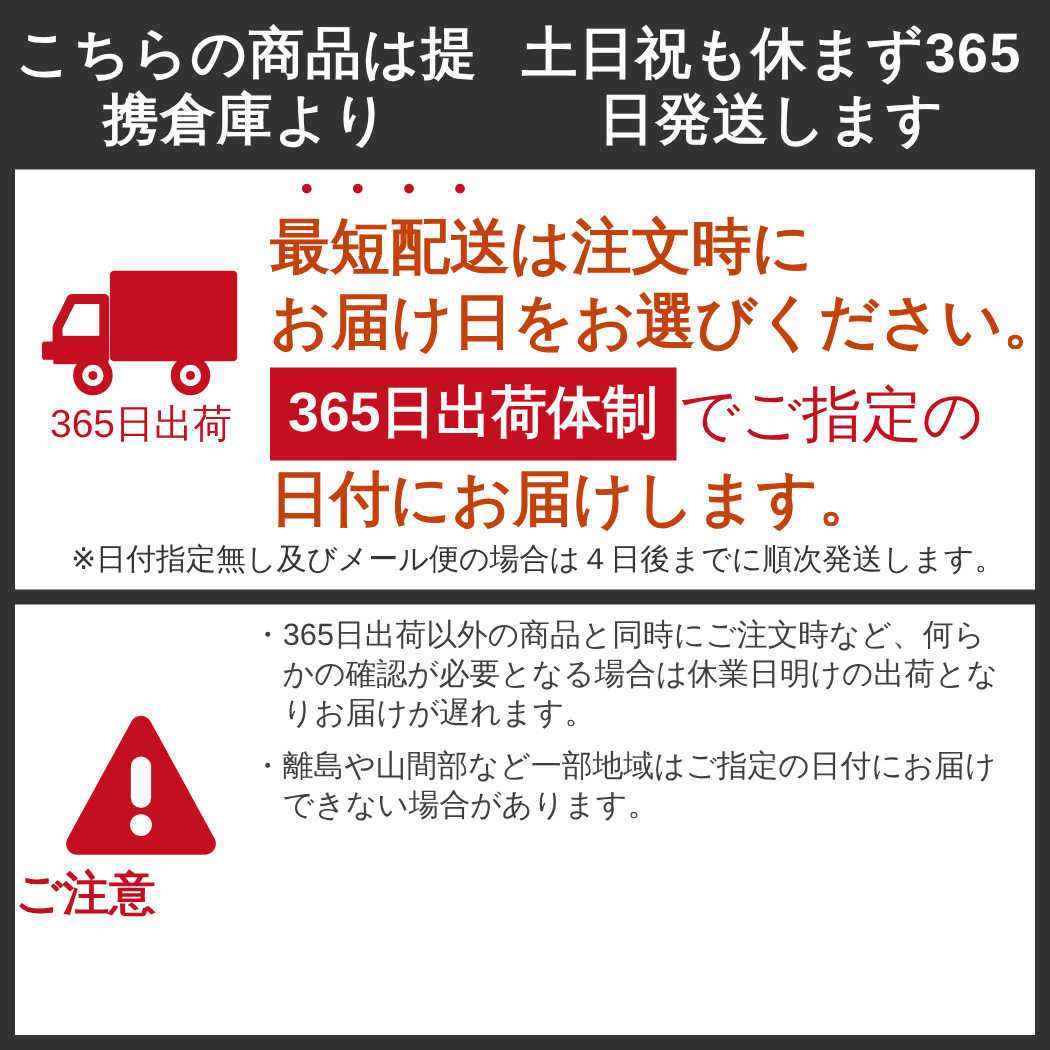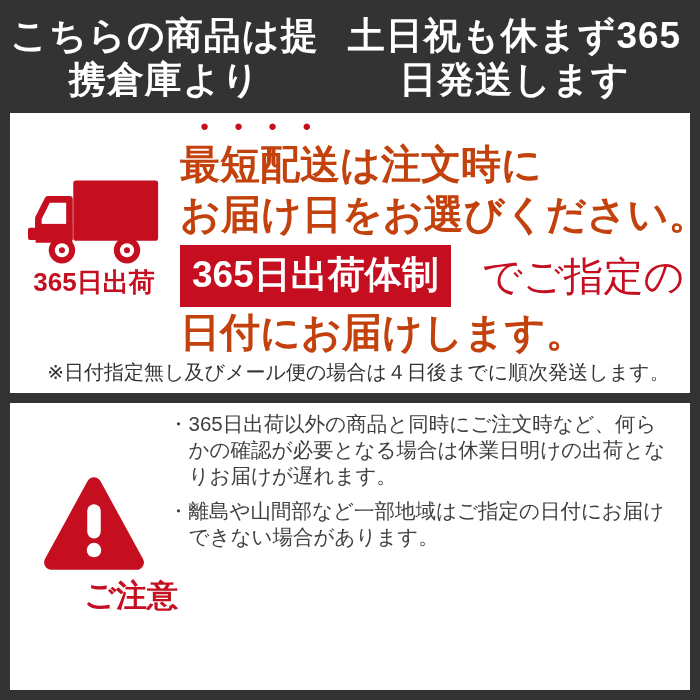--- a/index.html
+++ b/index.html
@@ -16,46 +16,46 @@
     text-align:center;
   }
   
   .panel{position:absolute;left:10px;width:680px;background:#ffffff;}
   .panel1{top:113px;height:280px;}
   .panel2{top:403px;height:287px;}
   
   .truck{position:absolute;left:18px;top:60px;width:132px;height:98px;}
   .truck-label{
     position:absolute;left:0;top:152px;width:168px;text-align:center;
-    color:#c50e1f;font-weight:700;font-size:26px;
+    color:#c50e1f;font-weight:400;font-size:26px;
   }
   .dots{
     position:absolute;left:190px;top:4px;
     color:#c50e1f;font-size:15px;letter-spacing:25px;font-weight:700;
   }
   .red-h{position:absolute;left:170px;color:#c2410c;font-weight:700;font-size:40px;white-space:nowrap;}
   .red-h1{top:24px;}
   .red-h2{top:74px;}
   .box-row{
-    position:absolute;left:170px;top:132px;display:flex;align-items:center;gap:31px;
+    position:absolute;left:170px;top:132px;display:flex;align-items:center;gap:2px;
   }
   .red-box{
     background:#c50e1f;color:#ffffff;font-weight:700;font-size:37px;
     padding:5px 12px 7px 12px;white-space:nowrap;
   }
   .box-suffix{color:#c50e1f;font-weight:400;font-size:40px;white-space:nowrap;}
   .red-h4{top:192px;}
   .panel-note{
     position:absolute;left:0;top:246px;width:697px;text-align:center;
     color:#333333;font-size:20px;white-space:nowrap;
   }
   
   .warn-svg{position:absolute;left:32px;top:72px;width:104px;height:96px;}
   .caution-label{
-    position:absolute;left:0;top:172px;width:168px;text-align:right;
+    position:absolute;left:0;top:172px;width:168px;text-align:left;
     color:#c50e1f;font-weight:700;font-size:31px;
   }
   .bullets{
     position:absolute;left:158px;top:8px;width:508px;
     color:#3f3f3f;font-size:20.5px;line-height:26px;
   }
   .bullet{
     padding-left:1em;text-indent:-1em;margin-bottom:9px;
   }
 </style>

